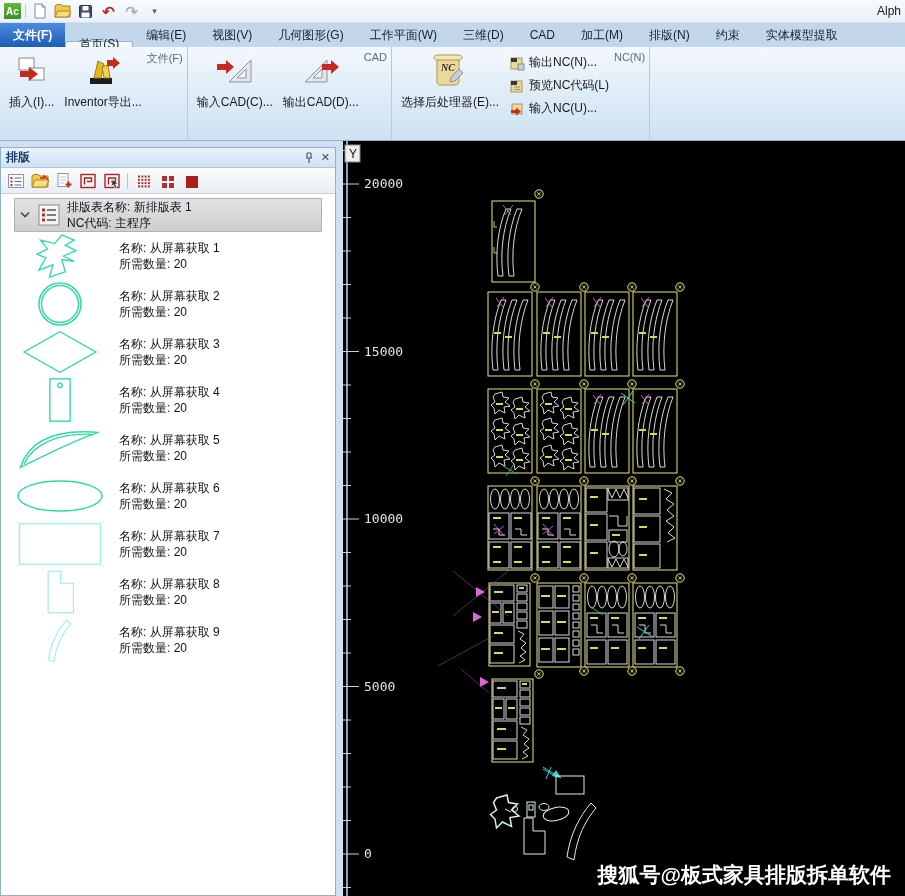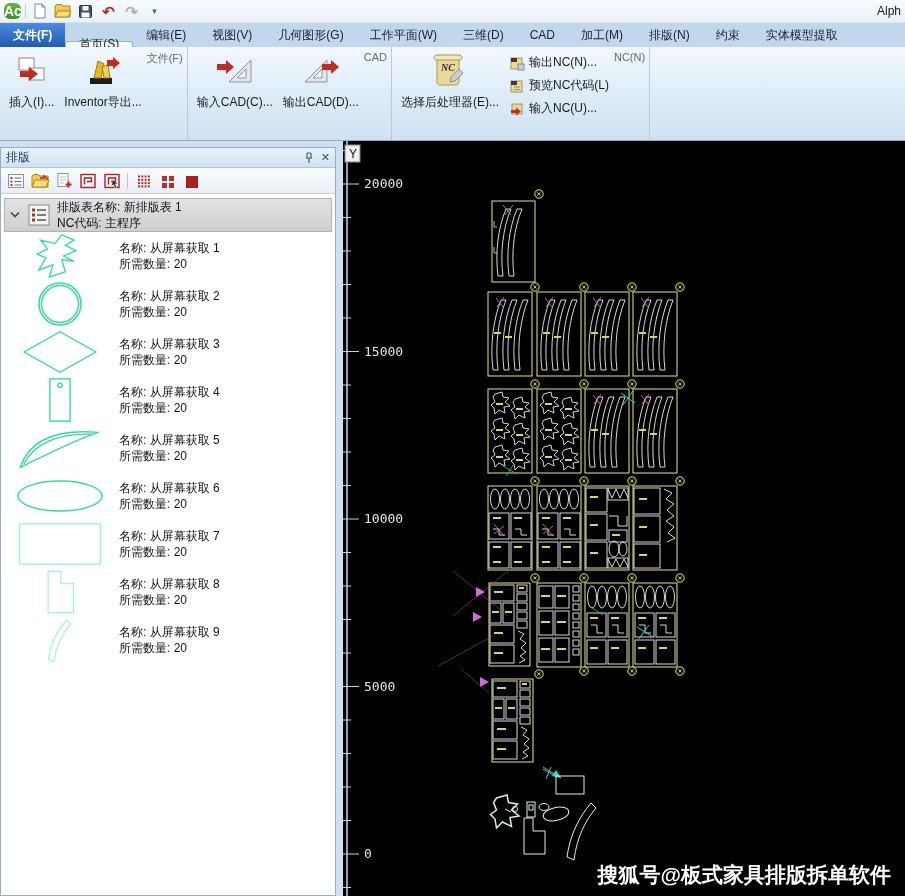--- a/index.html
+++ b/index.html
@@ -1,20 +1,20 @@
 <!DOCTYPE html>
 <html><head>
 <meta charset="utf-8">
 <style>
 *{box-sizing:border-box;margin:0;padding:0}
 html,body{width:905px;height:896px;overflow:hidden}
 body{font-family:"Liberation Sans",sans-serif;font-size:12px;background:#cfe0f0;position:relative;color:#1a1a1a}
 
 .titlebar{height:23px;display:flex;align-items:center;gap:4px;padding:0 4px;background:linear-gradient(#f8fbfe,#e9f1f9);border-bottom:1px solid #d6e2ee}
-.aclogo{width:17px;height:16px;border-radius:6px;background:linear-gradient(#63b93c,#3d8e1f);color:#fff;font-weight:bold;font-size:14px;display:grid;place-items:center}
+.aclogo{width:17px;height:16px;border-radius:1px;background:linear-gradient(#63b93c,#3d8e1f);color:#fff;font-weight:bold;font-size:10px;display:grid;place-items:center}
 .qsep{width:1px;height:14px;background:#c2cedc}
 .qbtn{width:19px;height:18px;display:grid;place-items:center;border-radius:2px}
 .undo{color:#c22a22;font-size:15px;font-weight:bold;line-height:1}
 .redo{color:#aab2bc;font-size:15px;font-weight:bold;line-height:1}
 .qcaret{color:#55606c;font-size:9px}
 .wtitle{margin-left:auto;color:#15181c;white-space:nowrap}
 
 .tabrow{height:24px;background:#c2d7eb;display:flex;align-items:stretch;overflow:hidden}
 .tab{padding:0 13px;display:flex;align-items:center;white-space:nowrap;cursor:default;color:#15202e}
 .tab.file{background:linear-gradient(#4c8ce0,#1f5cb4);color:#fff;font-weight:bold}
@@ -30,28 +30,28 @@
 .rbtn.disabled svg{opacity:.55;filter:grayscale(1)}
 .glab{text-align:center;font-size:11px;color:#5c6b7b;padding:2px 0 3px}
 .smallcol{display:flex;flex-direction:column;justify-content:flex-start;gap:4px;padding:4px 2px}
 .rsmall{display:flex;align-items:center;gap:4px;padding:1px 3px;border-radius:2px;cursor:default}
 .rgroup.partial{border-right:none;width:22px;padding:2px 0 0 4px;overflow:hidden}
 .gcol{display:flex;flex-direction:column;gap:5px}
 
 .main{position:absolute;top:141px;left:0;right:0;bottom:0;background:#cfe0f0}
 .panel{position:absolute;left:0;top:6px;width:336px;bottom:0;background:#fff;border:1px solid #8fb0d0;display:flex;flex-direction:column}
 .phead{height:20px;background:linear-gradient(#eaf3fb,#cfe2f2);display:flex;align-items:center;padding:0 5px;border-bottom:1px solid #aec6dc}
-.ptitle{color:#16386c;font-weight:normal}
+.ptitle{color:#16386c;font-weight:bold}
 .phicons{margin-left:auto;display:flex;align-items:center;gap:6px;color:#44505c}
 .pclose{font-size:11px;line-height:1;cursor:default}
 .ptools{height:26px;display:flex;align-items:center;gap:3px;padding:0 4px;background:linear-gradient(#fbfcfd,#e9eef4);border-bottom:1px solid #c4d2e0}
 .tbtn{width:21px;height:21px;display:grid;place-items:center;border-radius:2px}
 .tsep{width:1px;height:16px;background:#b8c6d4;margin:0 2px}
 .tree{flex:1;overflow:hidden;padding-top:4px;background:#fff}
-.troot{margin:0 3px;height:28px;display:flex;align-items:center;gap:6px;padding:16px 4px;background:linear-gradient(#e2e2e2,#cfcfcf);border:1px solid #b2b2b2}
+.troot{margin:0 13px;height:28px;display:flex;align-items:center;gap:6px;padding:16px 4px;background:linear-gradient(#e2e2e2,#cfcfcf);border:1px solid #b2b2b2}
 .troot .ttext div{line-height:16px}
 .ricon2{width:24px;height:24px}
 .titem{height:48px;display:flex;align-items:center}
 .thumb{width:118px;display:flex;justify-content:center;align-items:center}
 .ttext div{line-height:16px;color:#101418}
 .canvas{position:absolute;left:343px;top:0;width:562px;height:755px;background:#000}
 
 .sh{fill:none;stroke:#e8e87c;stroke-width:1}
 .pt{fill:none;stroke:#eef0ee;stroke-width:.9}
 .ptc{fill:none;stroke:#d6f2ee;stroke-width:1}

